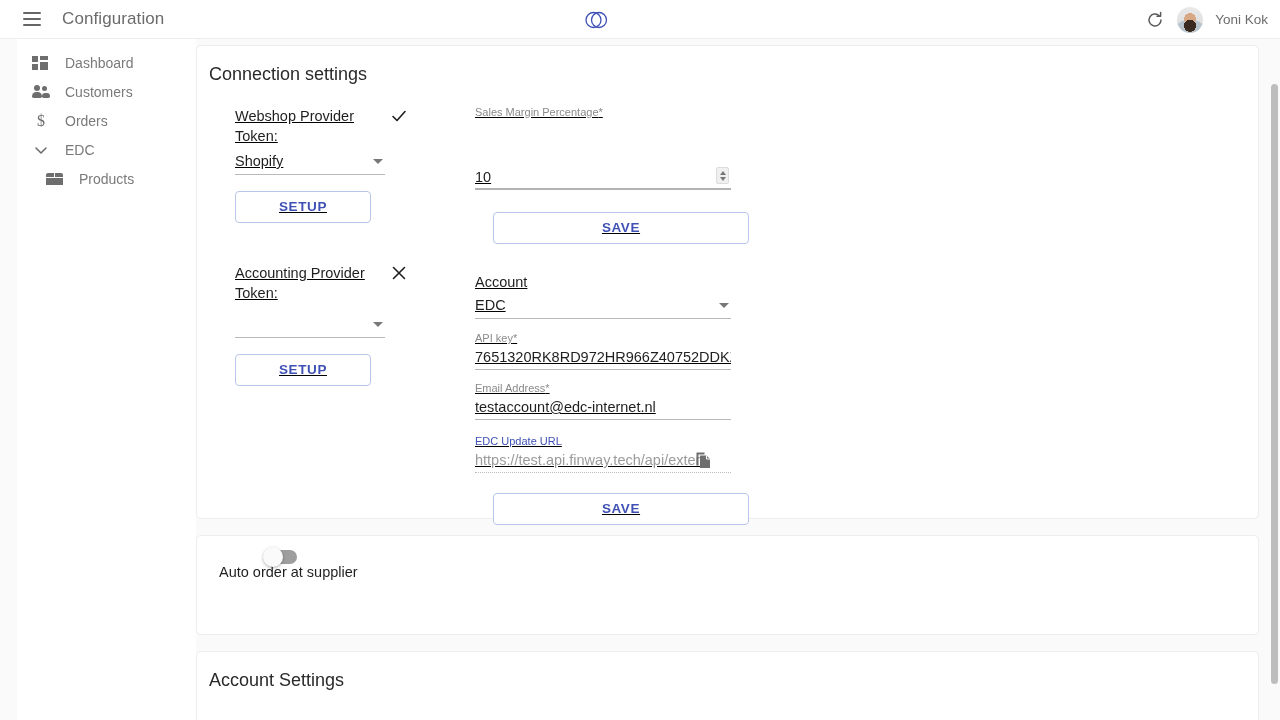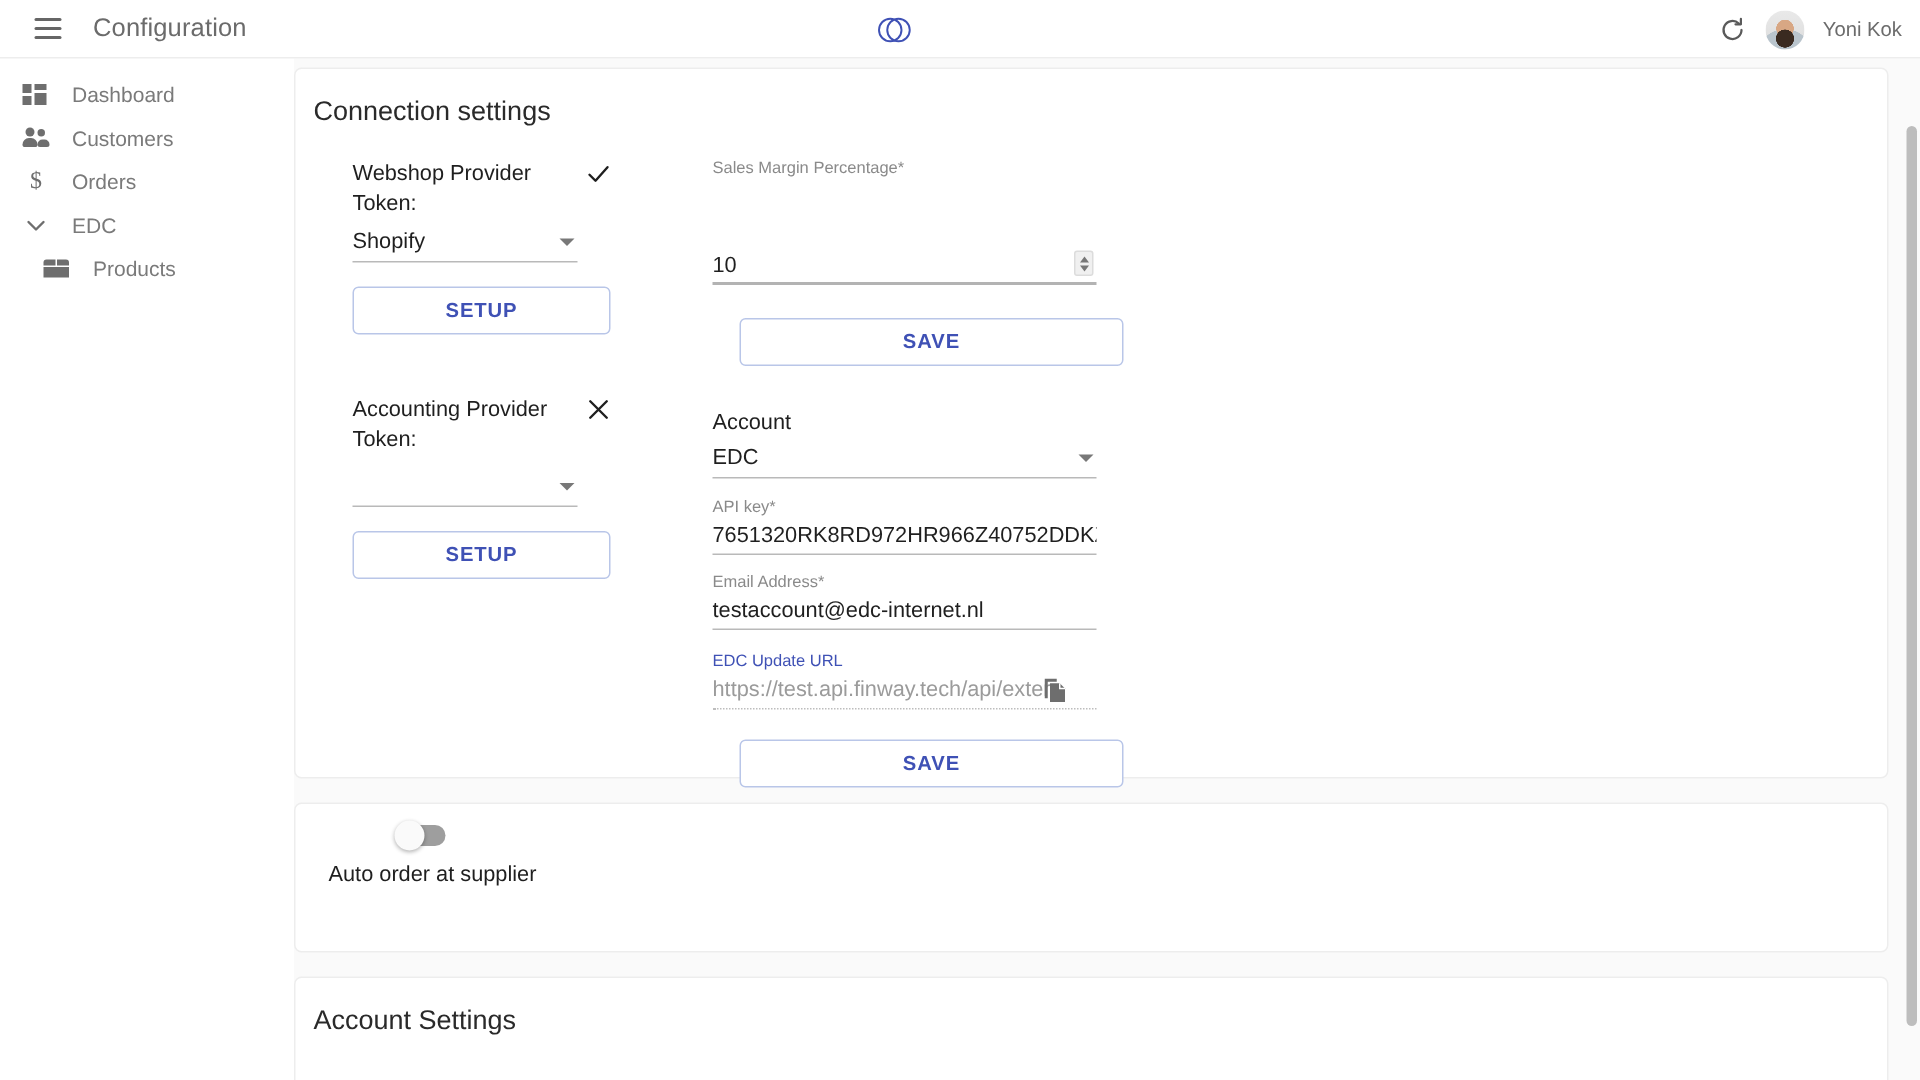--- a/index.html
+++ b/index.html
@@ -41,21 +41,21 @@
       radial-gradient(circle at 50% 72%, #3a2a20 0 26%, rgba(0,0,0,0) 27%),
       radial-gradient(circle at 50% 46%, #d8a784 0 30%, rgba(0,0,0,0) 31%),
       radial-gradient(circle at 50% 120%, #b9c4cc 0 55%, rgba(0,0,0,0) 56%),
       linear-gradient(#e9e9e9, #dcdcdc);
     overflow: hidden; flex: none;
   }
   .user-name { font-size: 13.5px; color: #6c6c6c; }
 
   
   .sidebar {
-    position: absolute; top: 39px; left: 0; width: 196px; height: 681px;
+    position: absolute; top: 39px; left: 17px; width: 196px; height: 681px;
     background: #ffffff;
   }
   .nav-item {
     display: flex; align-items: center; height: 29px;
     padding-left: 14px; cursor: pointer; gap: 14px;
   }
   .nav-item .nav-label { font-size: 14px; color: #7a7a7a; }
   .nav-icon { width: 20px; height: 20px; flex: none; position: relative; }
   .nav-item.sub { padding-left: 28px; }
 
@@ -90,21 +90,21 @@
     background: #fff; border: 1px solid #ededed; border-radius: 5px;
     margin: 0 21px 16px 0; position: relative;
   }
   .card-title {
     font-size: 18px; color: #2a2a2a; padding: 18px 0 0 12px;
   }
   .card1 { height: 474px; }
   .card2 { height: 100px; }
   .card3 { height: 120px; }
 
-  .cols { display: flex; padding-left: 38px; padding-top: 21px; }
+  .cols { display: flex; padding-left: 38px; padding-top: 21px; text-decoration: underline; }
   .col-left { width: 200px; }
   .col-right { width: 256px; margin-left: 40px; }
 
   
   .provider-label {
     font-size: 14.5px; color: #1f1f1f; line-height: 20px; width: 150px;
   }
   .provider-head { display: flex; align-items: flex-start; }
   .provider-status { width: 28px; display:flex; justify-content:center; padding-top:1px; }
   .status-check svg, .status-cross svg { display: block; }
@@ -123,21 +123,21 @@
   }
 
   
   .btn-outline {
     display: block; width: 100%; height: 32px; line-height: 30px;
     text-align: center; background: #fff;
     border: 1px solid #b9c6e8; border-radius: 4px;
     color: #3f51b5; font-size: 13.5px; font-weight: bold; letter-spacing: .6px;
     cursor: pointer; font-family: "Liberation Sans", sans-serif;
   }
-  .setup-btn { margin-top: 16px; width: 172px; }
+  .setup-btn { margin-top: 16px; width: 136px; }
   .save-btn { margin-top: 22px; margin-left: 18px; }
 
   
   .field { position: relative; margin-bottom: 8px; }
   .field .f-label {
     font-size: 11px; color: #8a8a8a; display: block; margin-bottom: 2px;
   }
   .field .f-label .req { color: #8a8a8a; }
   .field .f-label.blue { color: #3f51b5; }
   .field .f-value {
@@ -170,21 +170,21 @@
   .toggle {
     width: 32px; height: 14px; border-radius: 7px; background: #9e9e9e;
     position: relative; cursor: pointer;
   }
   .toggle .knob {
     position: absolute; left: -2px; top: -3px; width: 20px; height: 20px;
     border-radius: 50%; background: #fafafa;
     box-shadow: 0 1px 3px rgba(0,0,0,.32);
   }
   .toggle-label {
-    font-size: 14.5px; color: #1f1f1f; margin-top: 11px; margin-left: -46px;
+    font-size: 14.5px; color: #1f1f1f; margin-left: -46px;
   }
 
   
   .acct-actions { display: flex; padding: 28px 0 0 46px; gap: 140px; }
   .acct-btn {
     display: flex; align-items: center; gap: 8px; cursor: pointer;
     font-size: 13.5px; font-weight: bold; letter-spacing: .4px;
   }
   .acct-btn.danger { color: #f0271a; }
   .acct-btn.primary { color: #3f51b5; }

